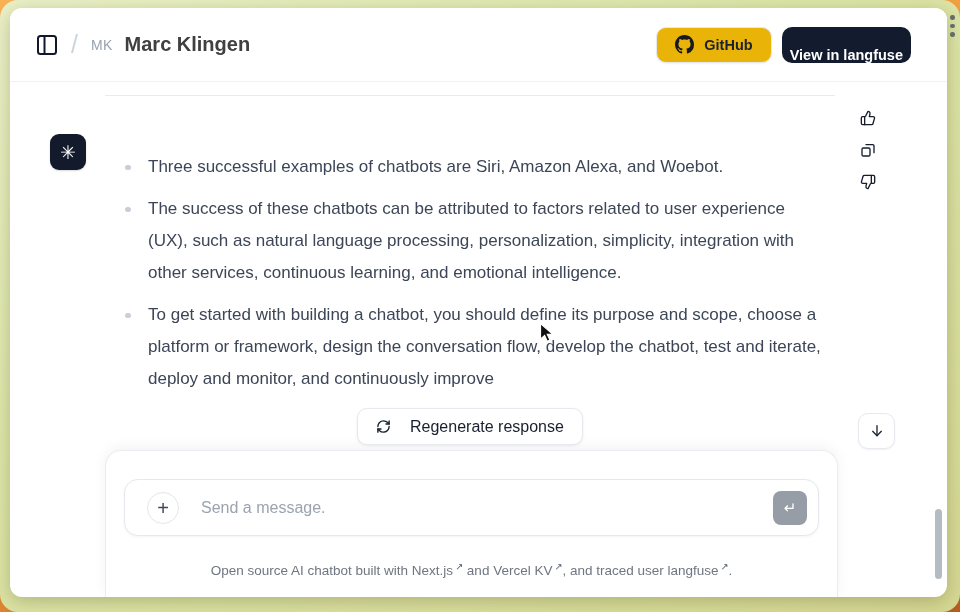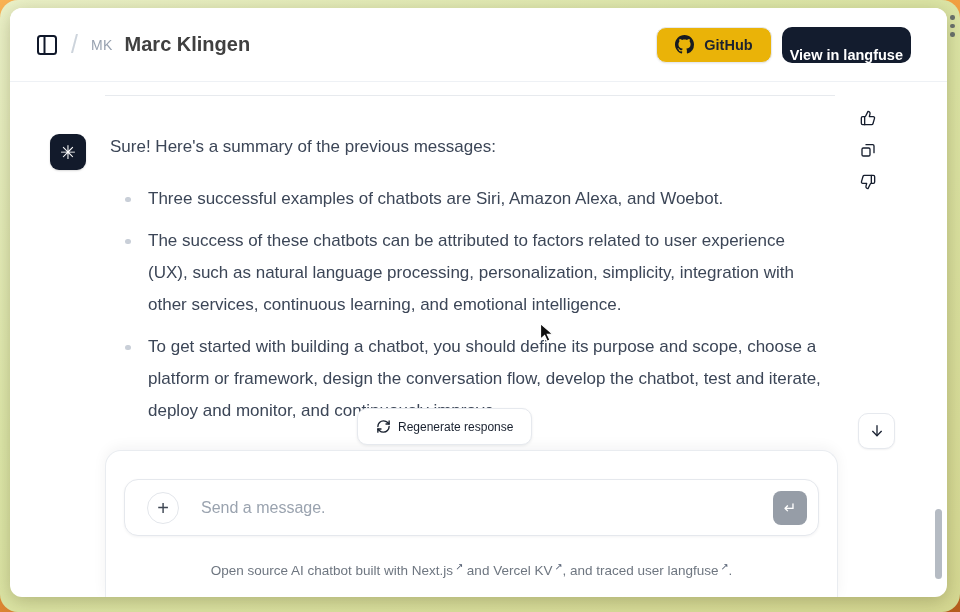--- a/index.html
+++ b/index.html
@@ -52,23 +52,23 @@
   .avatar span { color:#fff; font-size:19px; line-height:1; }
   .msg { position:absolute; left:100px; top:123px; width:716px; font-size:17px; line-height:32px; color:#3c4657; z-index:1; }
   .msg ul { list-style:none; margin-top:20px; }
   .msg li { position:relative; padding-left:38px; }
   .msg li + li { margin-top:10px; }
   .msg li::before { content:""; position:absolute; left:15px; top:13.5px; width:5.5px; height:5.5px; border-radius:50%; background:#c9cfd8; }
   .actions { position:absolute; left:850px; top:102px; display:flex; flex-direction:column; gap:16px; z-index:2; }
   .act-btn { width:20px; height:16px; border:none; background:transparent; color:#161e2e; display:flex; align-items:center; cursor:pointer; padding:0; }
   .regen-btn {
     position:absolute; left:347px; top:400px; height:37px; padding:0 18px;
-    display:flex; align-items:center; gap:7px; z-index:5;
+    display:flex; align-items:center; gap:19px; z-index:5;
     background:#fff; border:1px solid #e6e9ee; border-radius:10px;
-    font-family:inherit; font-size:12px; font-weight:500; color:#18202e;
+    font-family:inherit; font-size:16px; font-weight:500; color:#18202e;
     box-shadow:0 1px 3px rgba(16,24,40,.08); cursor:pointer;
   }
   .down-btn {
     position:absolute; left:848px; top:405px; width:37px; height:36px; z-index:5;
     background:#fff; border:1px solid #e6e9ee; border-radius:10px;
     display:flex; align-items:center; justify-content:center;
     box-shadow:0 1px 2px rgba(16,24,40,.06); cursor:pointer; color:#1c2434;
   }
   
   .overlay {
@@ -144,21 +144,20 @@
         <span>View in langfuse</span>
       </button>
     </div>
 
     <div class="msg-sep"></div>
 
     <div class="avatar">
       <span>✳</span>
     </div>
     <div class="msg">
-      <p>Sure! Here's a summary of the previous messages:</p>
       <ul>
         <li>Three successful examples of chatbots are Siri, Amazon Alexa, and Woebot.</li>
         <li>The success of these chatbots can be attributed to factors related to user experience (UX), such as natural language processing, personalization, simplicity, integration with other services, continuous learning, and emotional intelligence.</li>
         <li>To get started with building a chatbot, you should define its purpose and scope, choose a platform or framework, design the conversation flow, develop the chatbot, test and iterate, deploy and monitor, and continuously improve</li>
       </ul>
     </div>
 
     <div class="actions">
       <button class="act-btn">
         <span>

